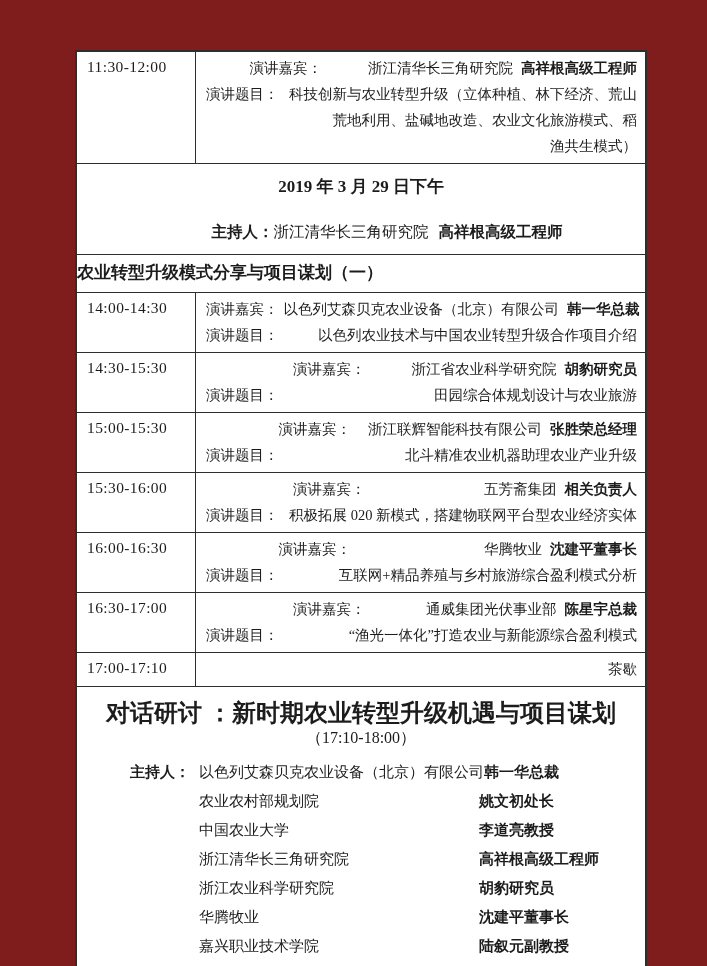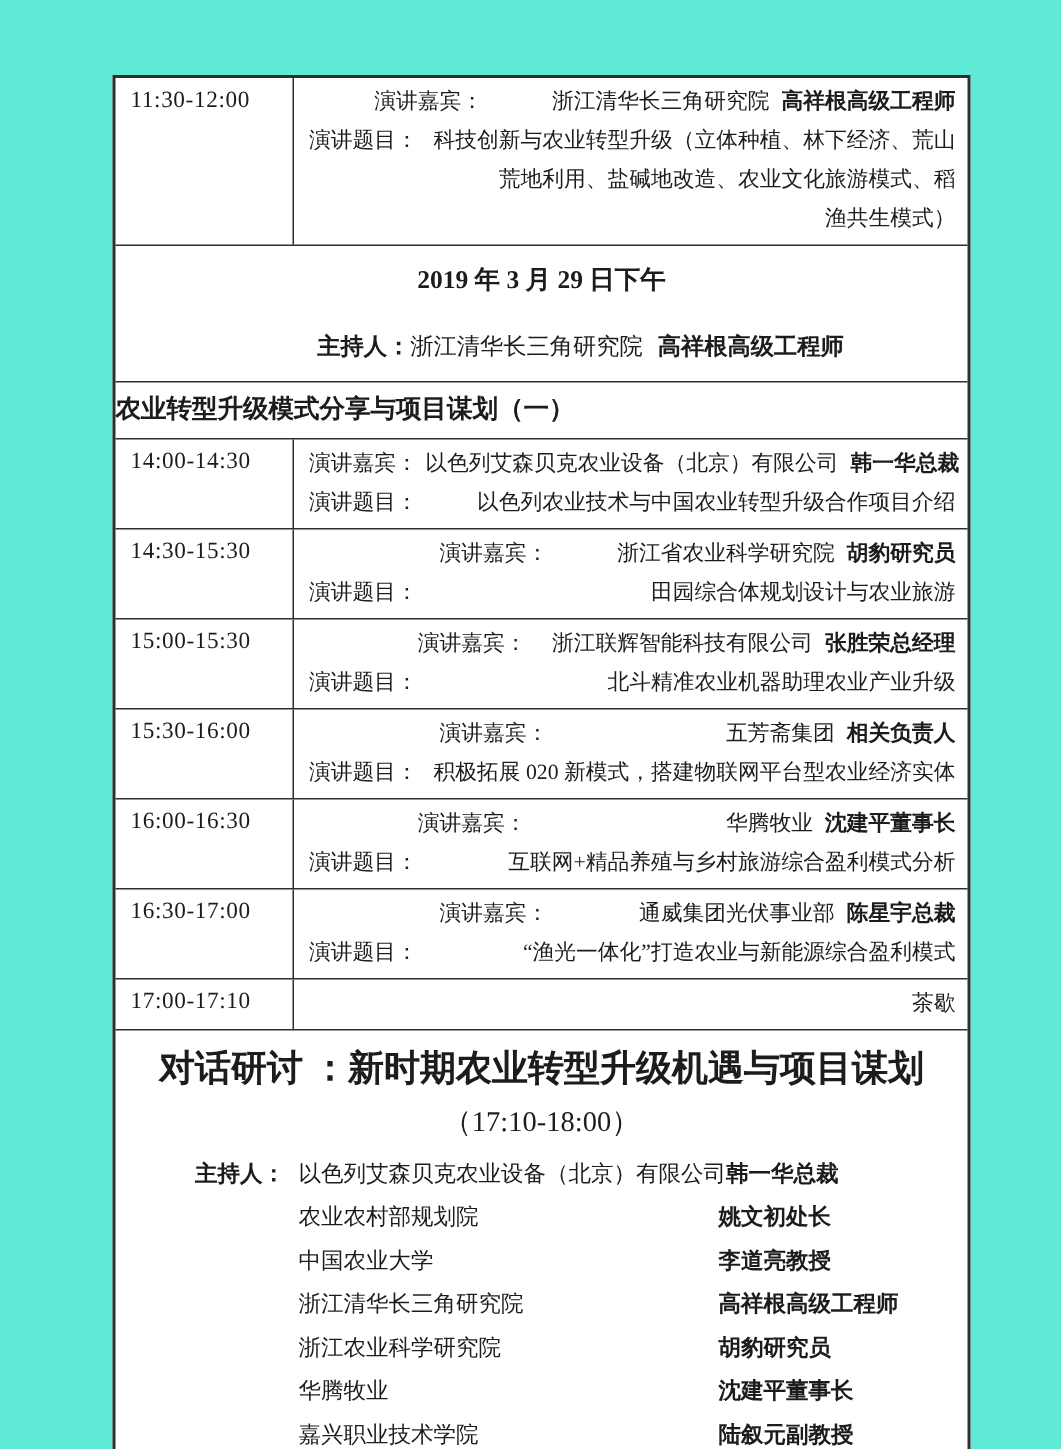--- a/index.html
+++ b/index.html
@@ -1,17 +1,17 @@
 <!DOCTYPE html>
 <html><head>
 <meta charset="utf-8">
 <style>
   html,body { margin:0; padding:0; background:#ffffff; }
   .page {
-    position:relative; width:707px; height:966px; background:#5eead4;
+    position:relative; width:707px; height:966px; background:#7f1d1d;
     overflow:hidden; color:#1c1c1c;
     font-family:"Liberation Serif","DejaVu Serif",serif;
   }
   .agenda {
     position:absolute; left:75px; top:50px; width:572px;
     border:2px solid #2e2e2e; box-sizing:border-box; background:#fff;
   }
   .trow { display:flex; border-bottom:1px solid #2e2e2e; }
   .trow.last { border-bottom:none; }
   .time-cell {
@@ -34,21 +34,21 @@
   .host-line { font-size:15.5px; line-height:28px; margin-top:17px; padding-left:52px; }
   .host-line .hl-label { font-weight:bold; }
   .host-line .hl-name { font-weight:bold; margin-left:10px; }
   .section-title {
     text-align:left; font-size:17px; font-weight:bold;
     line-height:24px; padding:6px 0 7px; border-bottom:1px solid #2e2e2e;
   }
   
   .dialogue { padding:12px 0 8px; }
   .dlg-title { text-align:center; font-size:24px; font-weight:bold; line-height:28px; }
-  .dlg-time  { text-align:center; font-size:19px; line-height:22px; margin-top:11px; }
+  .dlg-time  { text-align:center; font-size:16px; line-height:22px; }
   .dlg-rows { margin-top:9px; }
   .dlg-row { display:flex; font-size:15px; line-height:29px; }
   .dlg-label { width:113px; flex:none; text-align:right; font-weight:bold; }
   .dlg-org { width:280px; flex:none; padding-left:9px; box-sizing:content-box; }
   .dlg-org.autow { width:auto; }
   .dlg-name { font-weight:bold; }
 </style>
 </head>
 <body>
 

